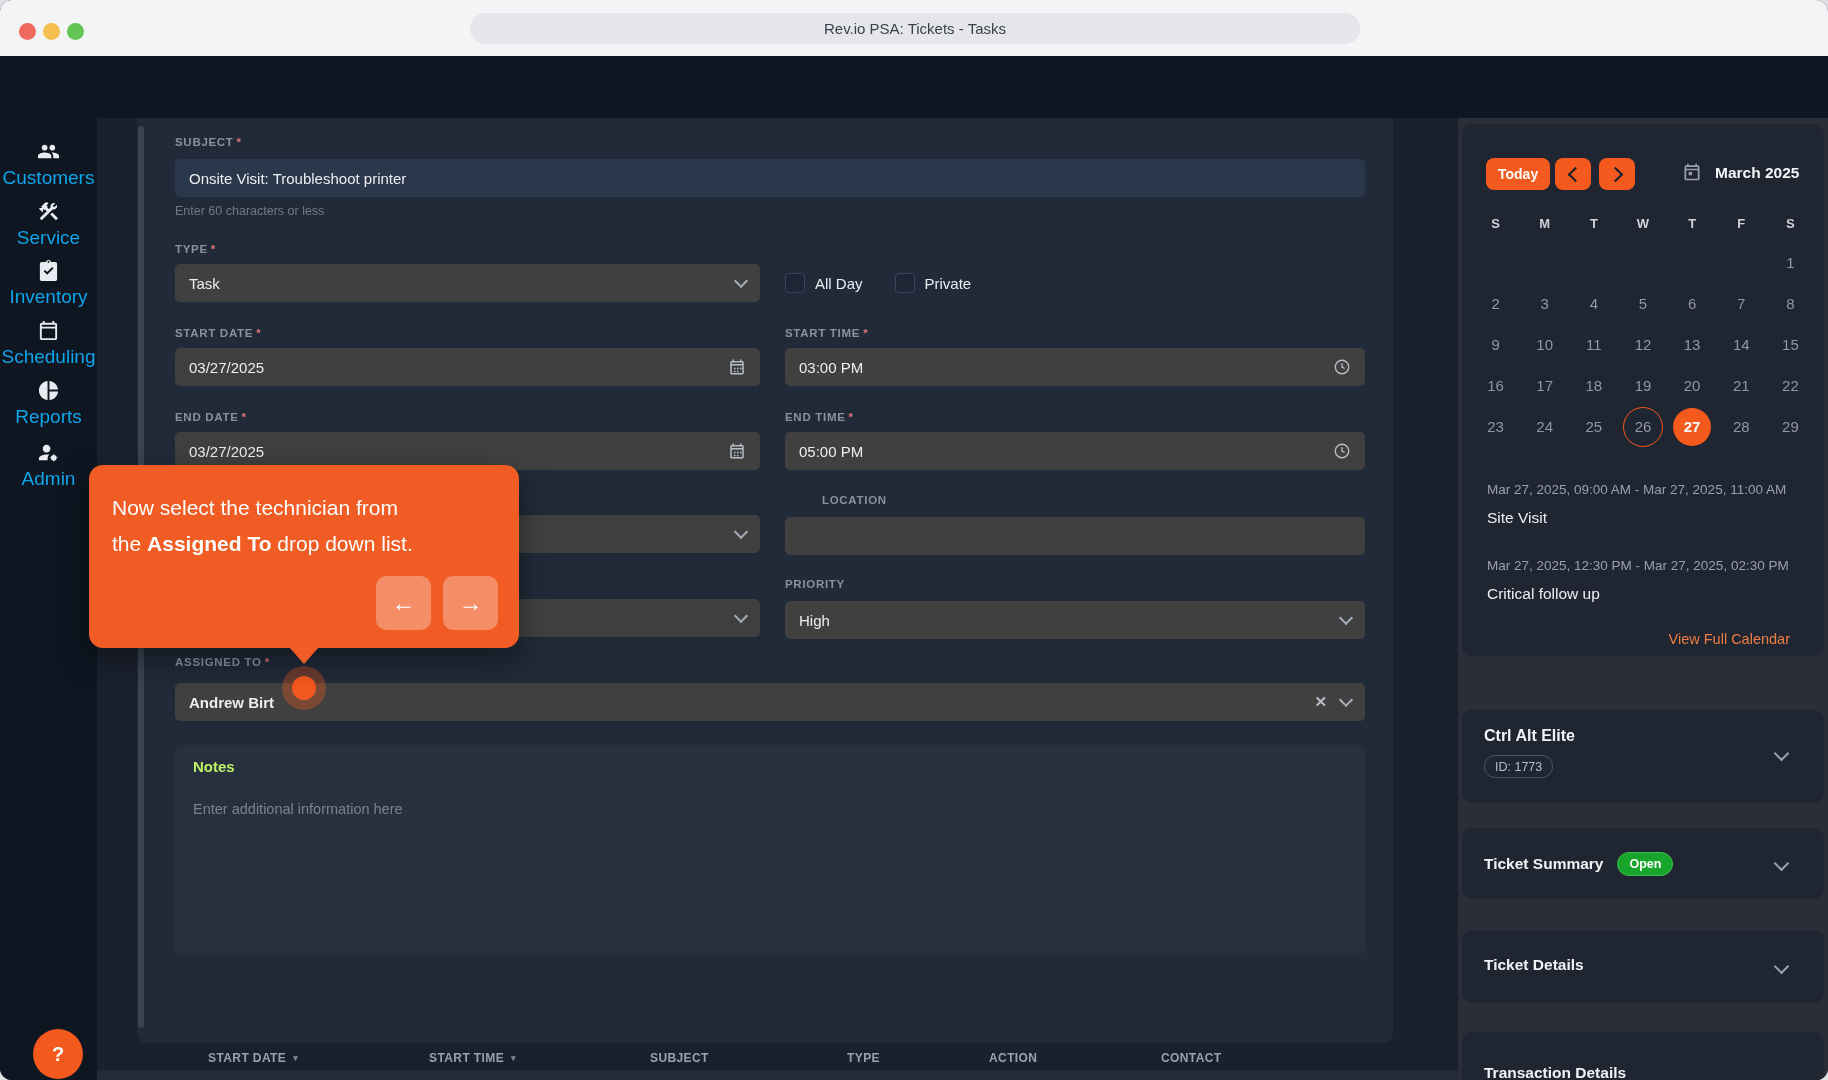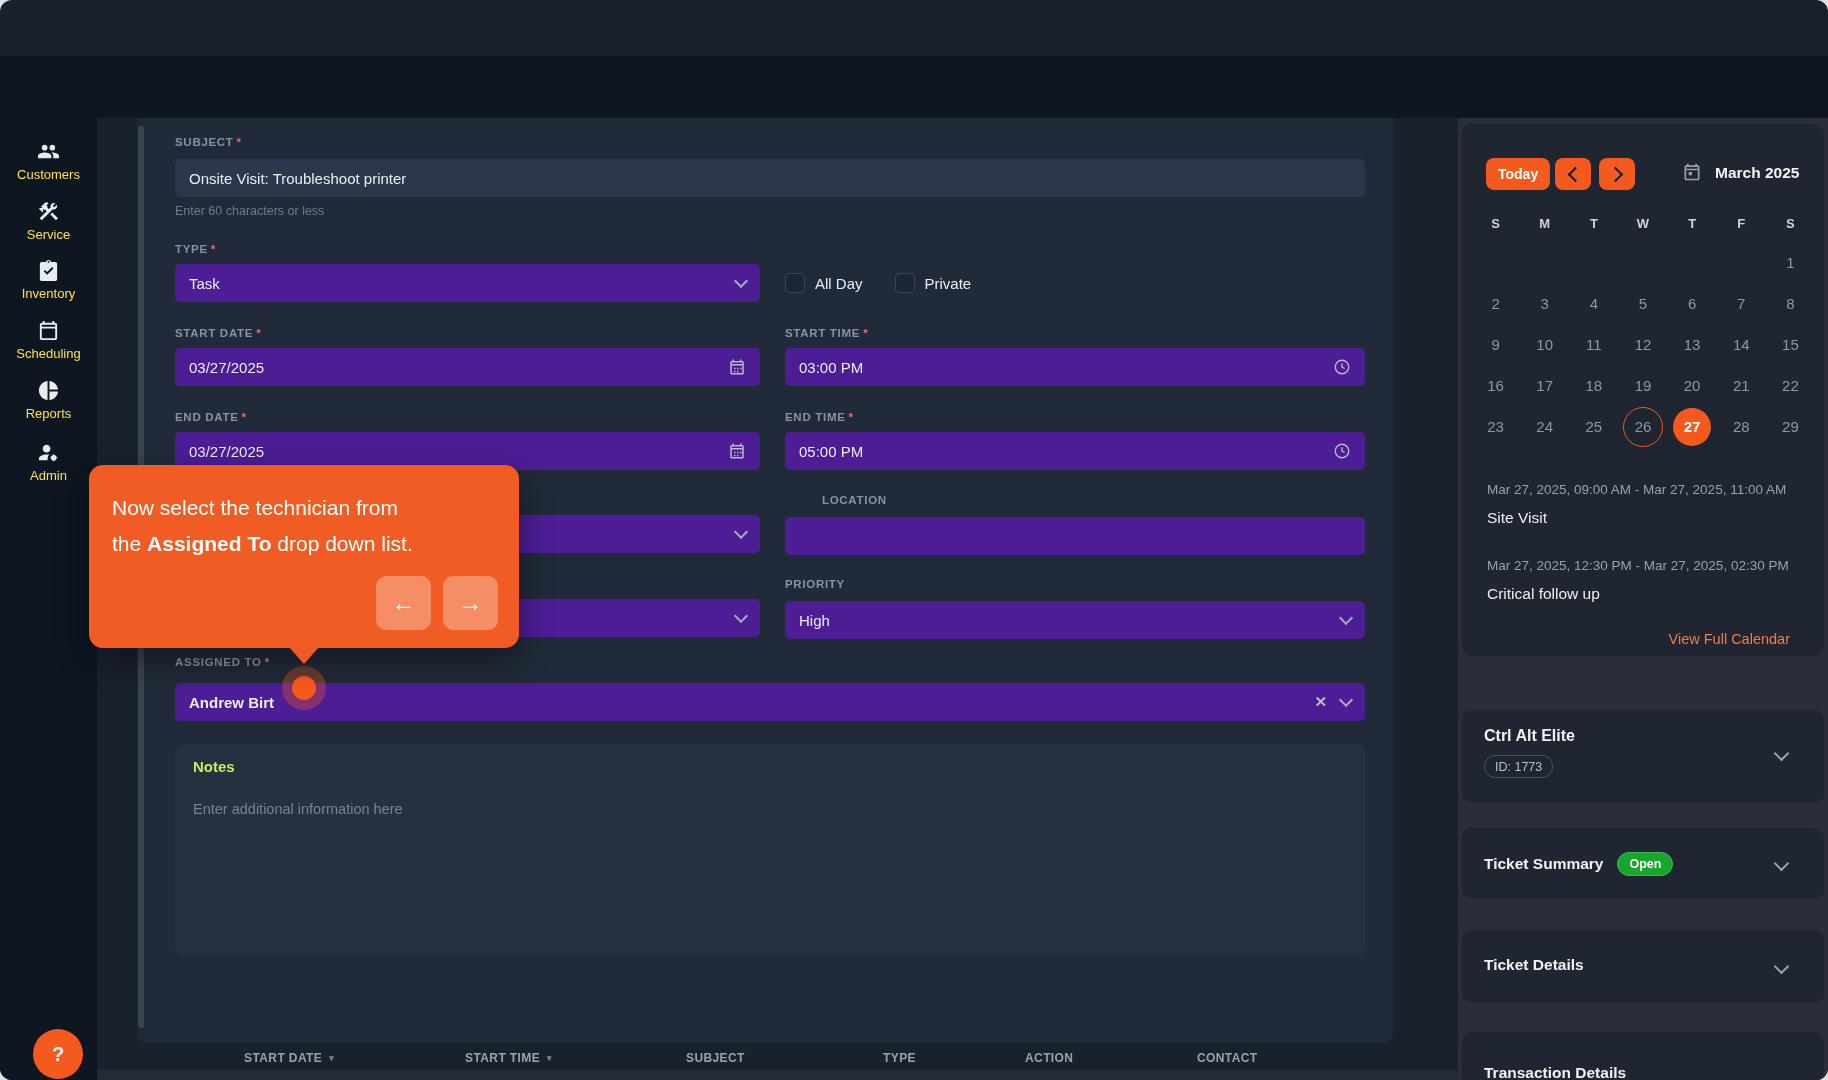--- a/index.html
+++ b/index.html
@@ -21,36 +21,36 @@
     color:#f2f4f6;font-size:13.5px;font-weight:bold;display:flex;align-items:center;cursor:pointer;}
   .btn-apps{position:absolute;left:1714px;top:71px;width:38px;height:38px;border-radius:9px;background:#2c3340;
     display:flex;align-items:center;justify-content:center;cursor:pointer;}
   .avatar{position:absolute;left:1762px;top:71px;width:38px;height:38px;border-radius:50%;background:#3a4250;
     display:flex;align-items:center;justify-content:center;color:#c8cdd5;font-size:13.5px;}
 
   
   .sidebar{position:absolute;left:0;top:118px;width:97px;height:962px;background:#0d1621;}
   .nav-item{position:absolute;left:0;width:97px;display:flex;flex-direction:column;align-items:center;cursor:pointer;}
   .nav-item svg{width:23px;height:23px;fill:#e8ebef;}
-  .nav-label{margin-top:4px;color:#fde047;font-size:13px;}
+  .nav-label{margin-top:4px;color:#0ea5e9;font-size:19px;}
   .help-fab{position:absolute;left:33px;top:1029px;width:50px;height:50px;border-radius:50%;background:#f4591d;
     display:flex;align-items:center;justify-content:center;color:#fff;font-size:20px;font-weight:bold;cursor:pointer;}
 
   
   .bg-rowband{position:absolute;left:97px;top:1070px;width:1361px;height:10px;background:#232b38;}
-  .tbl-head{position:absolute;top:1051px;color:#99a1ac;font-size:12px;font-weight:bold;letter-spacing:.4px;white-space:nowrap;margin-left:36px;}
+  .tbl-head{position:absolute;top:1051px;color:#99a1ac;font-size:12px;font-weight:bold;letter-spacing:.4px;white-space:nowrap;}
   .sort-tri{display:inline-block;margin-left:7px;color:#7f8793;font-size:9px;vertical-align:1px;}
 
   
   .modal{position:absolute;left:137px;top:118px;width:1256px;height:925px;background:#212a38;
     border-radius:0 0 10px 10px;z-index:10;}
   .scrollbar{position:absolute;left:1px;top:8px;width:6px;height:902px;border-radius:3px;background:#3a4452;}
   .f-label{position:absolute;color:#8992a0;font-size:11.5px;font-weight:bold;letter-spacing:.7px;white-space:nowrap;}
   .req{color:#e5737d;margin-left:3px;}
-  .field{position:absolute;height:38px;background:#4c1d95;border-radius:5px;display:flex;align-items:center;
+  .field{position:absolute;height:38px;background:#404040;border-radius:5px;display:flex;align-items:center;
     padding:0 14px;box-sizing:border-box;color:#eaedf1;font-size:15px;}
   .field.focus{background:#2b374a;}
   .col-l{left:38px;width:585px;}
   .col-r{left:648px;width:580px;}
   .full{left:38px;width:1190px;}
   .chev{width:8px;height:8px;border-right:2px solid #a6adb8;border-bottom:2px solid #a6adb8;transform:rotate(45deg);margin-top:-4px;}
   .f-end{margin-left:auto;display:flex;align-items:center;gap:14px;}
   .icon-g{width:18px;height:18px;fill:none;stroke:#b7bdc6;stroke-width:1.8;}
   .icon-fill{width:18px;height:18px;fill:#b7bdc6;}
   .helper{position:absolute;color:#707987;font-size:12.5px;}
@@ -106,20 +106,26 @@
   .sec-title{color:#f0f2f5;font-size:15.5px;font-weight:bold;}
   .badge-open{height:22px;padding:0 11px;background:#17a52c;border:1.5px solid #3dbd51;border-radius:12px;
     color:#fff;font-size:12.5px;font-weight:bold;display:flex;align-items:center;margin-left:14px;}
   .row-flex{position:absolute;left:22px;display:flex;align-items:center;}
 </style>
 </head>
 <body>
 
 <div class="window">
 
+  <div class="titlebar">
+    <div class="tl-dot dot-red"></div>
+    <div class="tl-dot dot-yellow"></div>
+    <div class="tl-dot dot-green"></div>
+    <div class="title-pill">Rev.io PSA: Tickets - Tasks</div>
+  </div>
 
   <div class="appheader">
     <svg class="logo" viewBox="0 0 24 24">
       <circle cx="12" cy="12" r="8" fill="none" stroke="#f4591d" stroke-width="3.2" stroke-dasharray="38 12" transform="rotate(-55 12 12)"></circle>
       <circle cx="12" cy="12" r="3" fill="#f4591d"></circle>
       <path d="M9.5 1.2l5.5 2-3.6 3.2z" fill="#f4591d"></path>
       <path d="M4.2 21.8l.9-6.2 5.2 5.2z" fill="#f4591d"></path>
     </svg>
     <div class="btn-feedback">Send Feedback</div>
     <div class="btn-apps">

